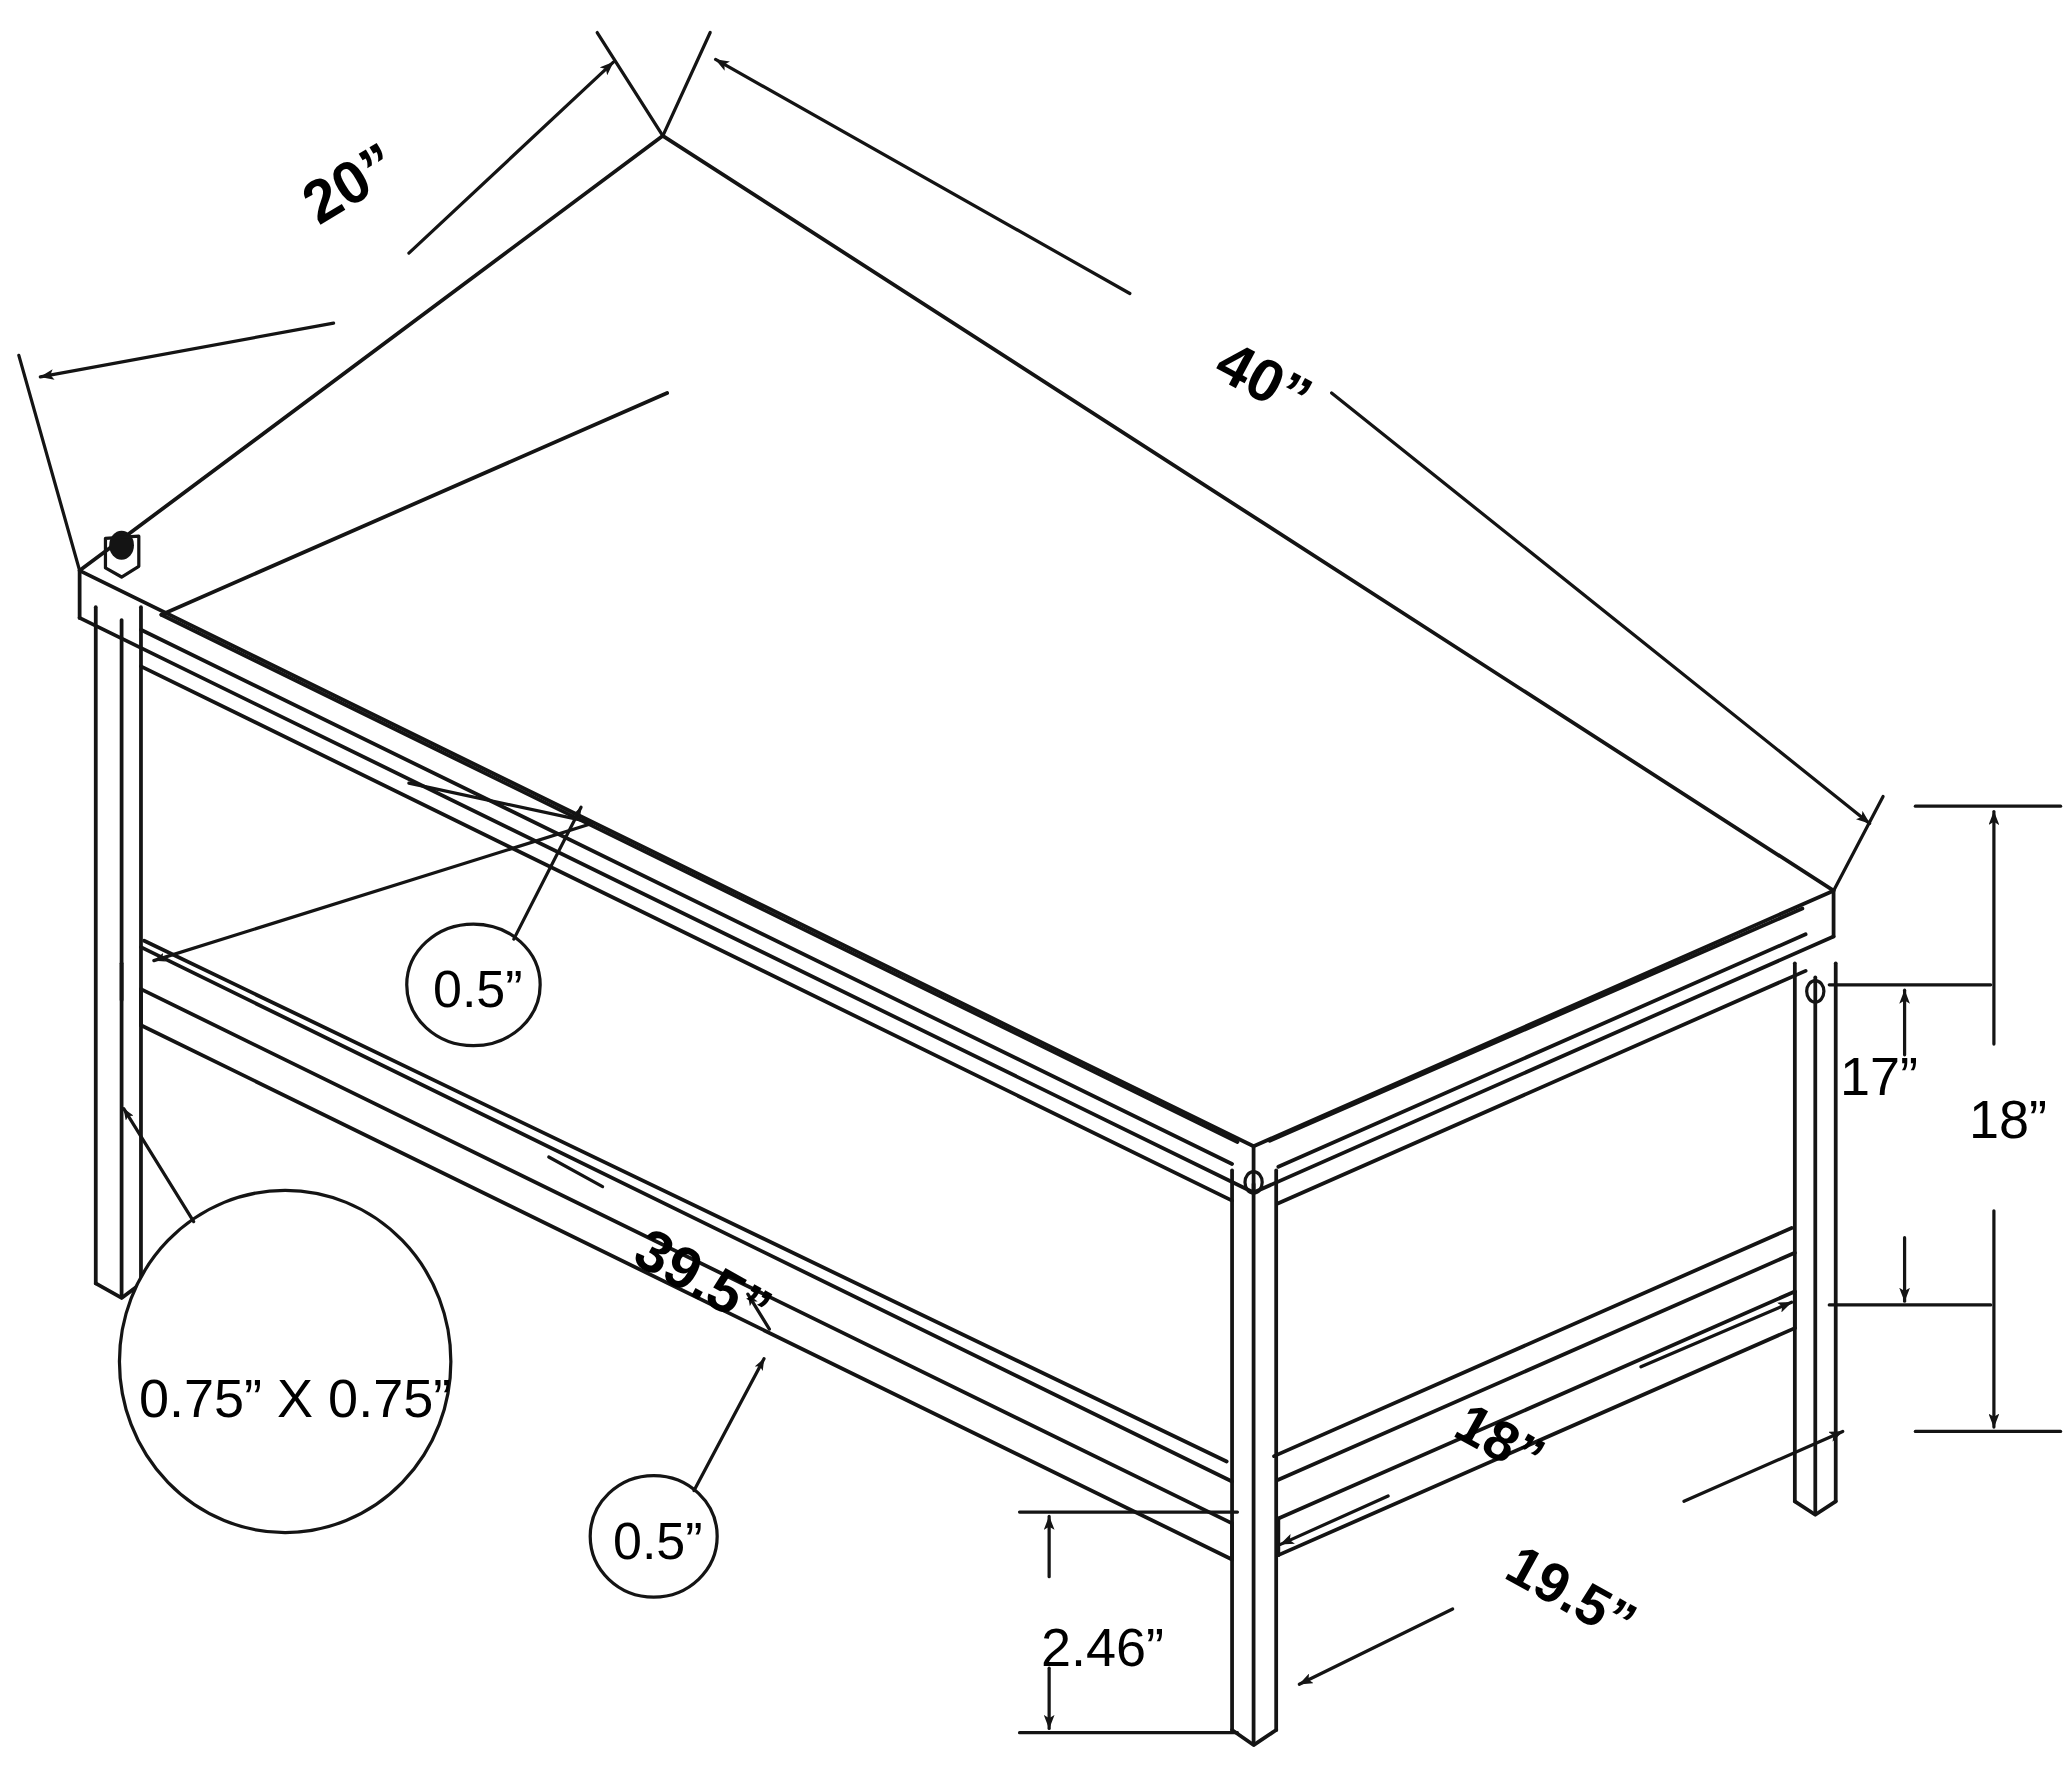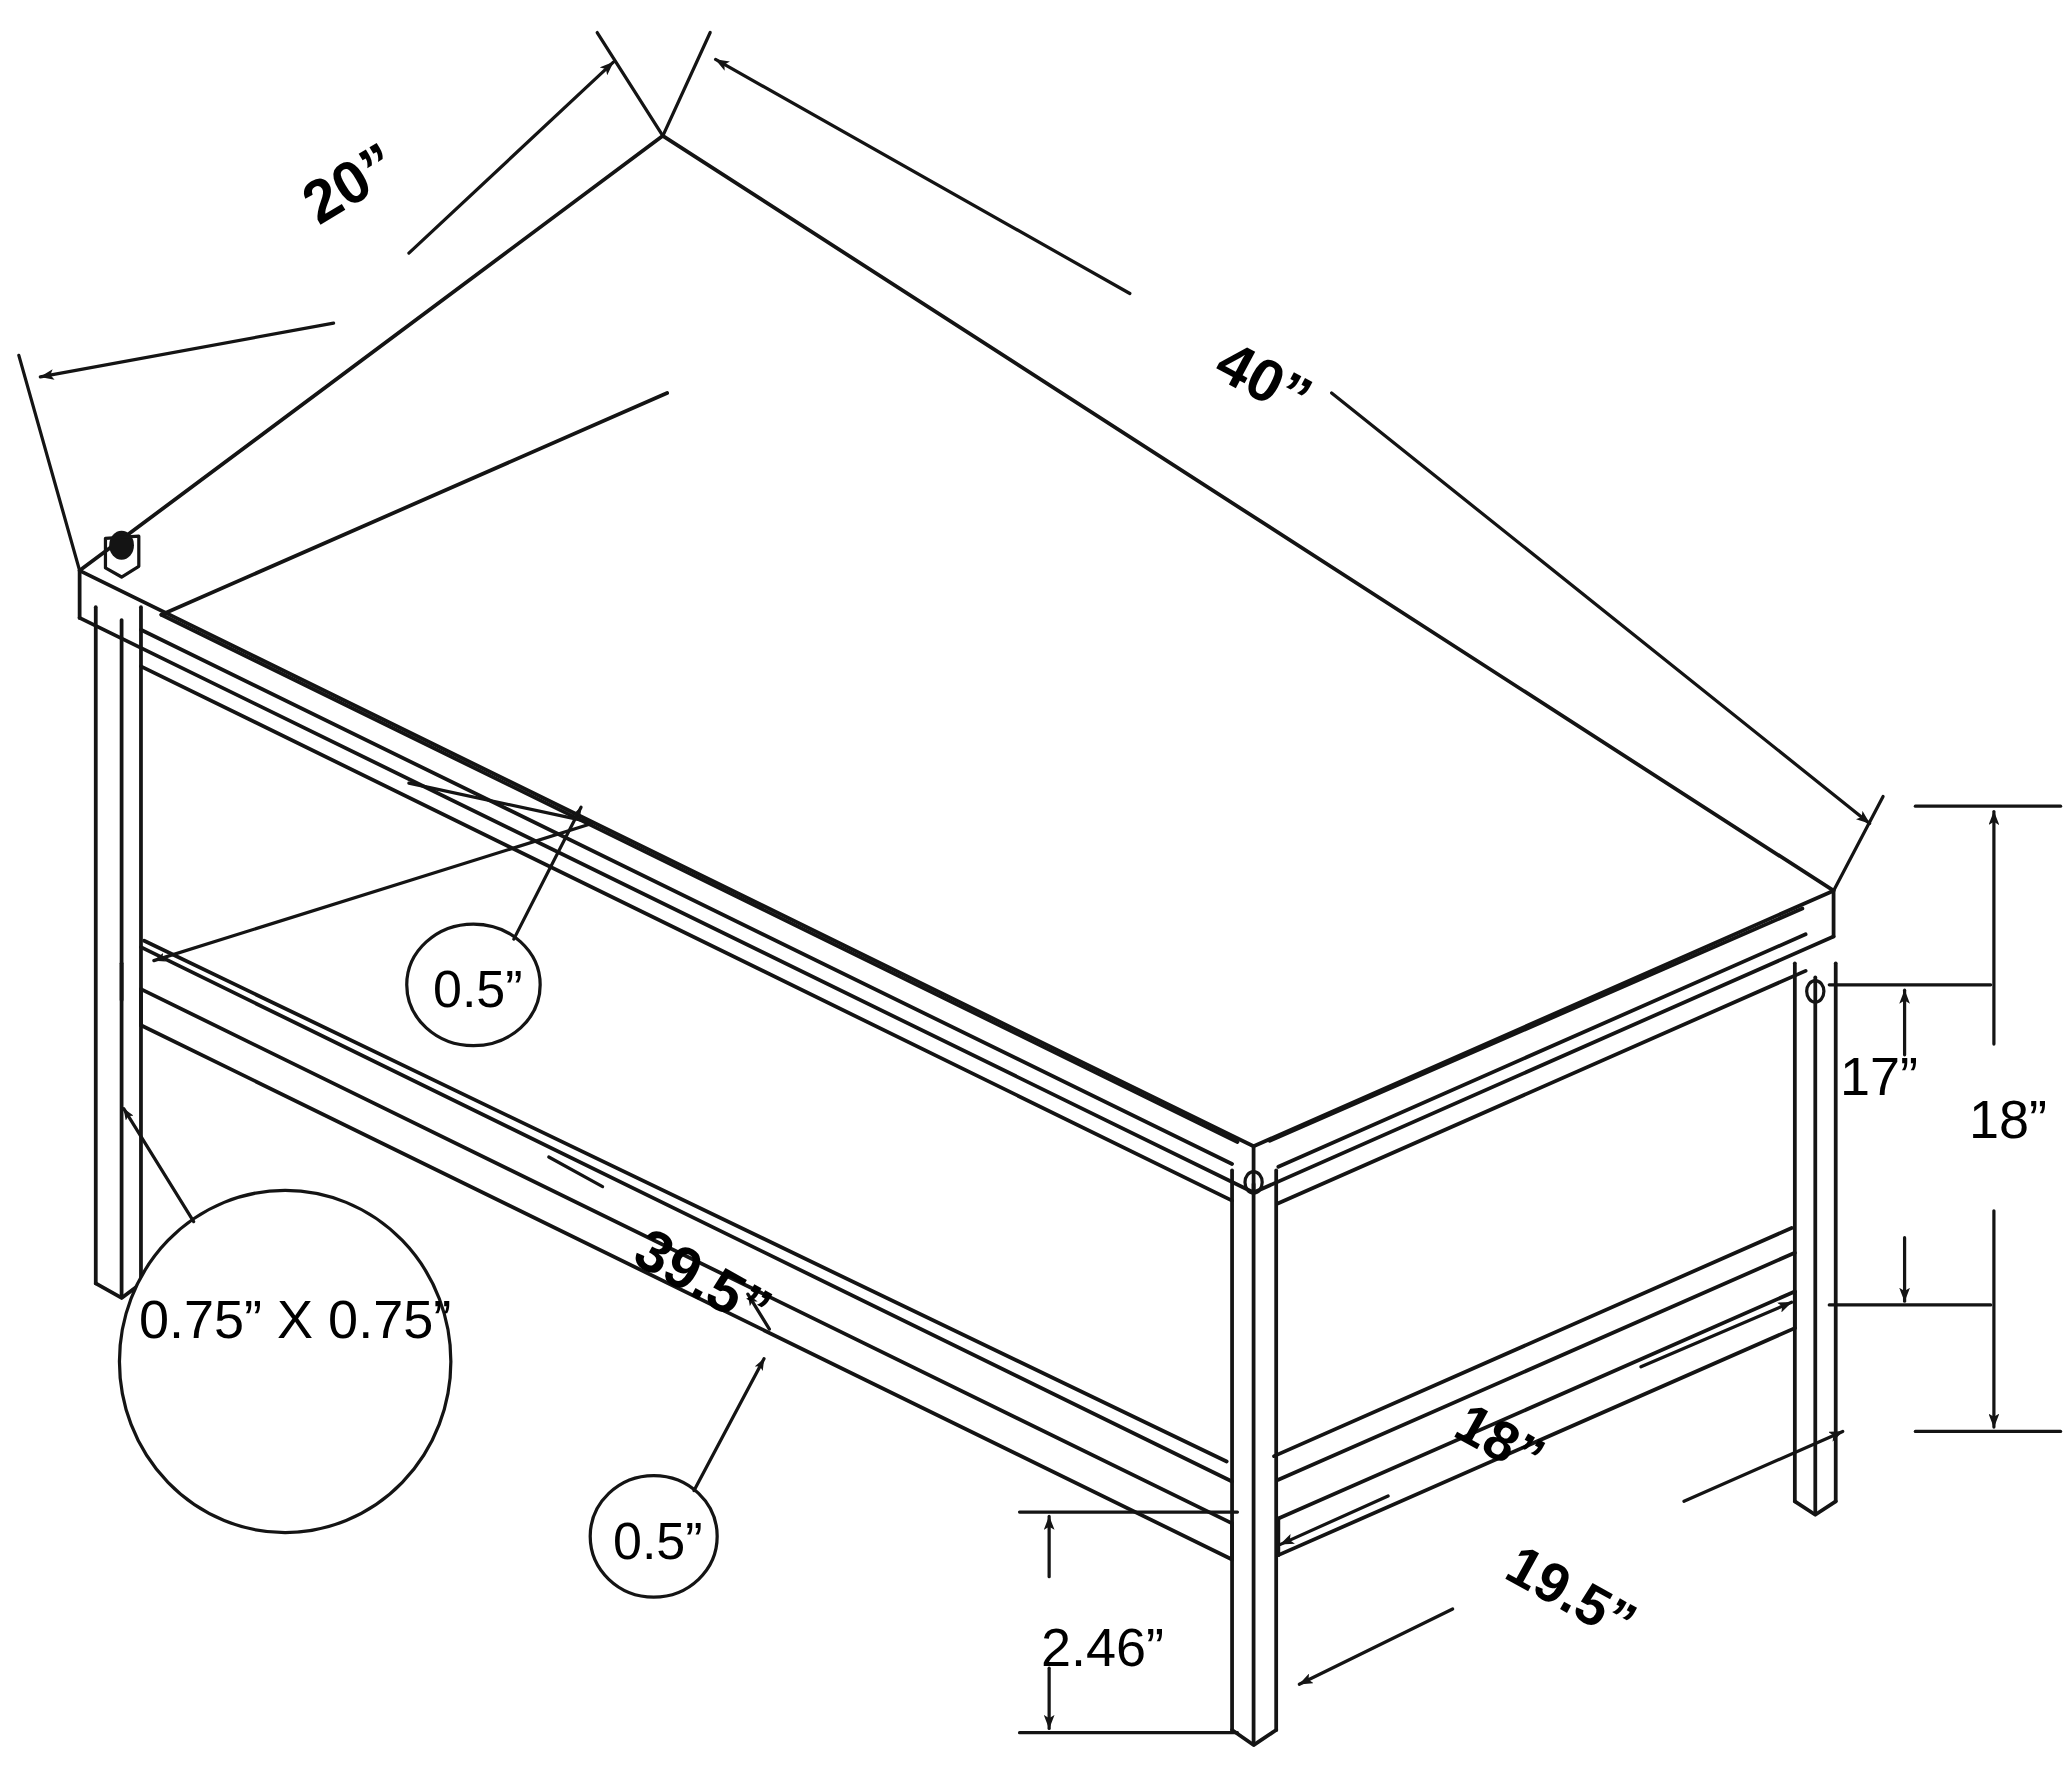--- a/index.html
+++ b/index.html
@@ -209,21 +209,21 @@
   </svg>
 
   <div class="dimlabel" style="left:293px; top:183px; font-size:60px; font-weight:700; transform:rotate(-31deg); transform-origin:left top;">20”</div>
 
   <div class="dimlabel" style="left:1235px; top:331px; font-size:60px; font-weight:700; transform:rotate(28deg); transform-origin:left top;">40”</div>
 
   <div class="dimlabel" style="left:433px; top:963px; font-size:52px; font-weight:400;">0.5”</div>
 
   <div class="dimlabel" style="left:613px; top:1515px; font-size:52px; font-weight:400;">0.5”</div>
 
-  <div class="dimlabel" style="left:139px; top:1292px; font-size:54px; font-weight:400;">0.75” X 0.75”</div>
+  <div class="dimlabel" style="left:139px; top:1371px; font-size:54px; font-weight:400;">0.75” X 0.75”</div>
 
   <div class="dimlabel" style="left:654px; top:1219px; font-size:59px; font-weight:700; transform:rotate(29deg); transform-origin:left top;">39.5”</div>
 
   <div class="dimlabel" style="left:1840px; top:1049px; font-size:54px; font-weight:400;">17”</div>
 
   <div class="dimlabel" style="left:1969px; top:1092px; font-size:54px; font-weight:400;">18”</div>
 
   <div class="dimlabel" style="left:1474px; top:1394px; font-size:56px; font-weight:700; transform:rotate(29deg); transform-origin:left top;">18”</div>
 
   <div class="dimlabel" style="left:1525px; top:1536px; font-size:56px; font-weight:700; transform:rotate(29deg); transform-origin:left top;">19.5”</div>

